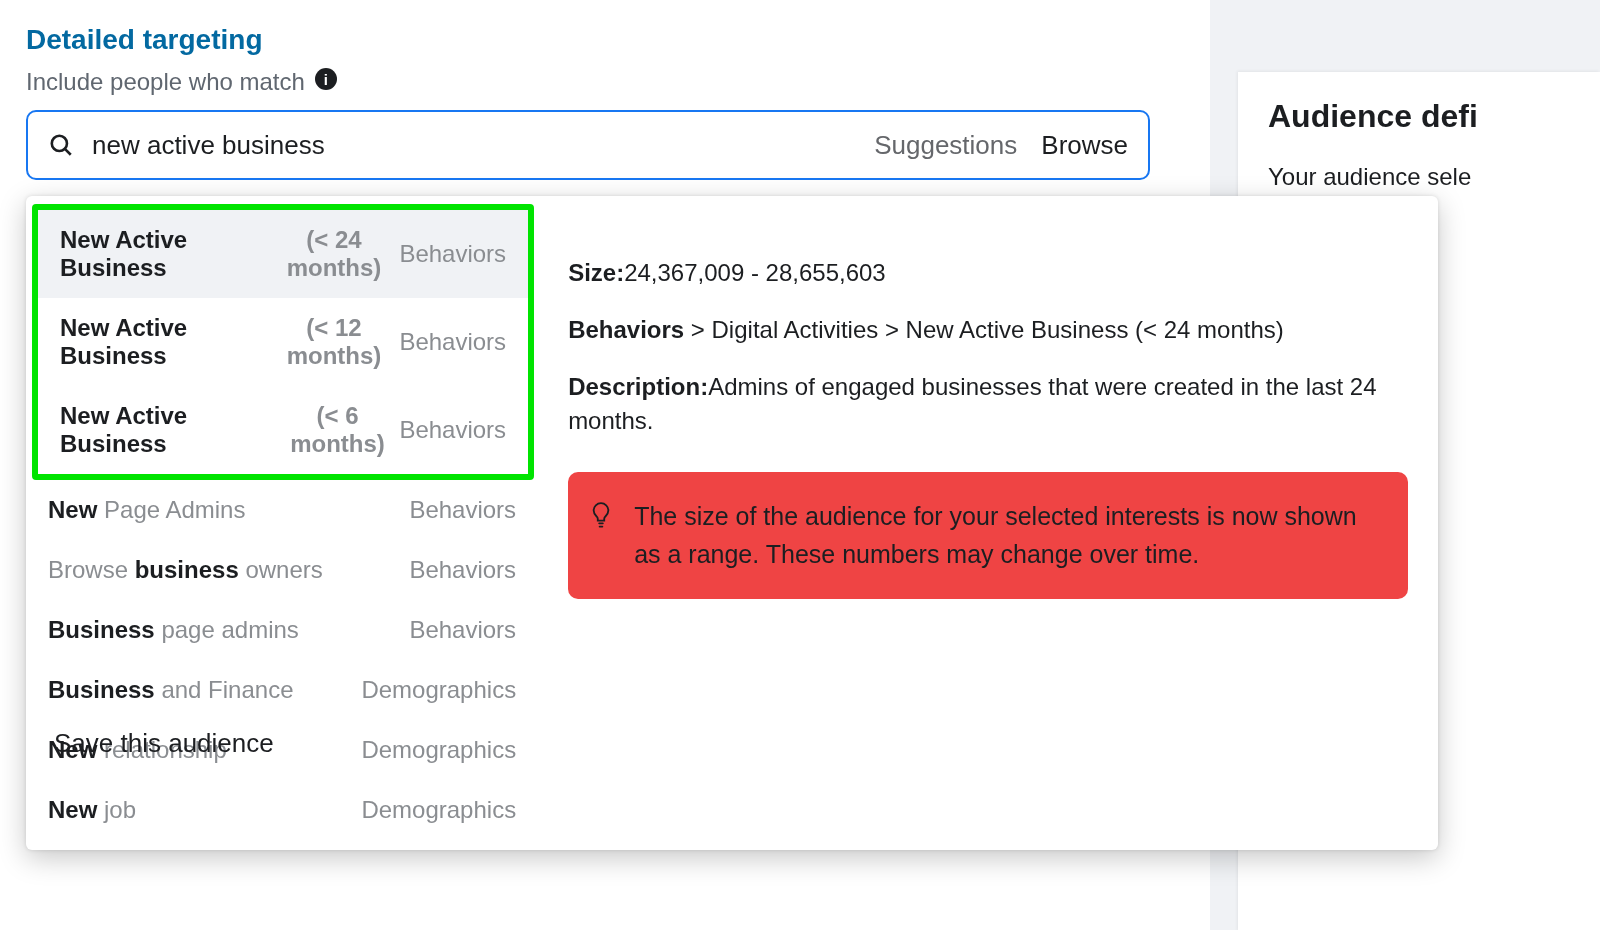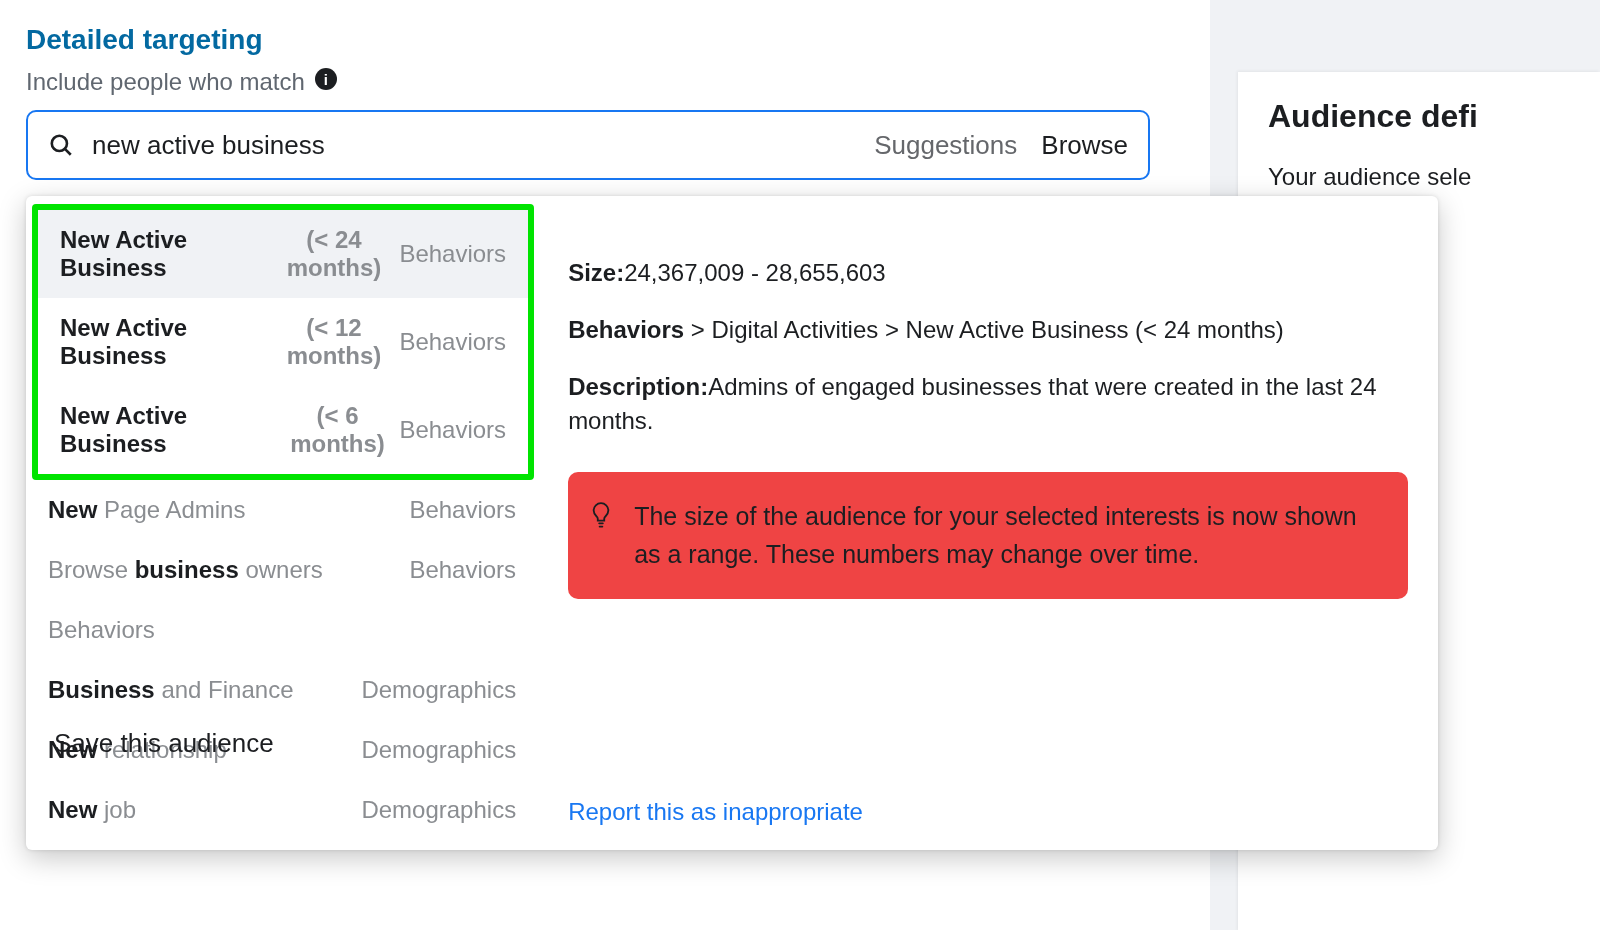--- a/index.html
+++ b/index.html
@@ -259,20 +259,23 @@
           </div>
           <div class="opt-cat">Behaviors</div>
         </div>
         <div class="option-row">
           <div class="opt-label">
             <span><span class="opt-dim-light">Browse </span><span class="opt-strong">business</span><span class="opt-dim-light"> owners</span></span>
           </div>
           <div class="opt-cat">Behaviors</div>
         </div>
         <div class="option-row">
+          <div class="opt-label">
+            <span><span class="opt-strong">Business</span><span class="opt-dim-light"> page admins</span></span>
+          </div>
           <div class="opt-cat">Behaviors</div>
         </div>
         <div class="option-row">
           <div class="opt-label">
             <span><span class="opt-strong">Business</span><span class="opt-dim-light"> and Finance</span></span>
           </div>
           <div class="opt-cat">Demographics</div>
         </div>
         <div class="option-row">
           <div class="opt-label">
@@ -303,17 +306,16 @@
     <div class="note-box">
       <span class="bulb-icon">
         <svg width="22" height="28" viewBox="0 0 24 30" fill="currentColor">
           <path d="M12 1a8 8 0 0 0-8 8c0 3 1.6 5 3.2 6.5.9.9 1.3 1.8 1.3 2.8V20h7v-1.7c0-1 .4-1.9 1.3-2.8C18.4 14 20 12 20 9a8 8 0 0 0-8-8z" fill="none" stroke="currentColor" stroke-width="2"></path>
           <rect x="9" y="22" width="6" height="2" rx="1"></rect>
           <rect x="9.5" y="25.5" width="5" height="2" rx="1"></rect>
         </svg>
       </span>
       <div class="note-text">The size of the audience for your selected interests is now shown as a range. These numbers may change over time.</div>
     </div>
-    <div class="report-link">Report this as inappropriate</div>
   </div>
 </div>
 
 <div class="save-audience">Save this audience</div>
 
 </body></html>

